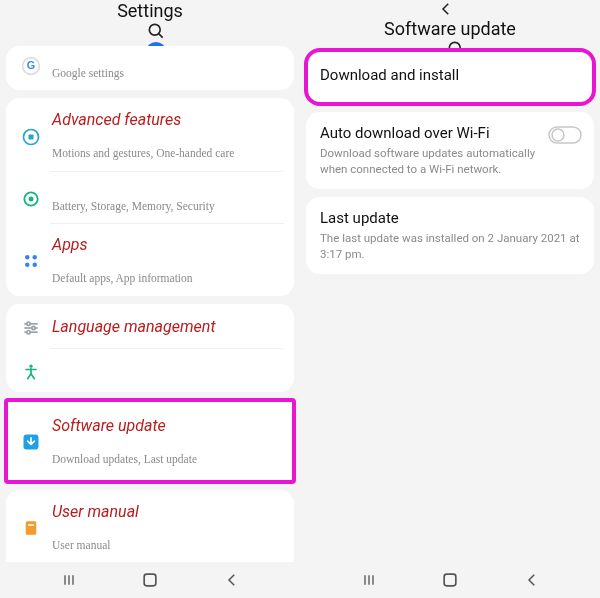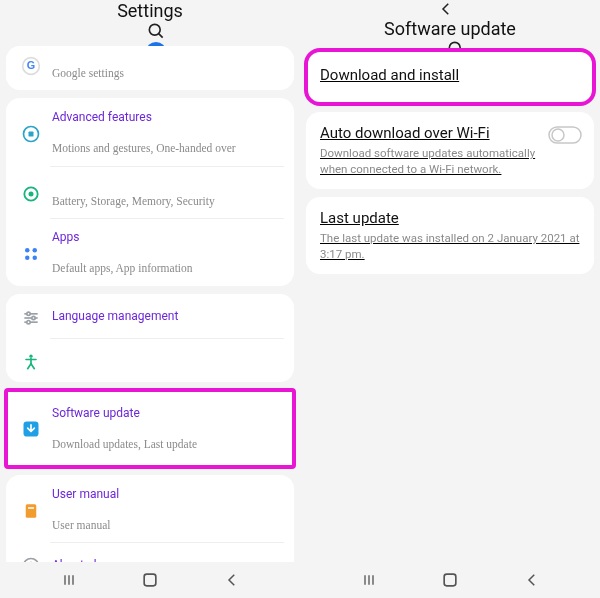--- a/index.html
+++ b/index.html
@@ -9,26 +9,26 @@
   .header { display: flex; align-items: center; height: 44px; padding: 0 14px; background:#f4f4f4;flex-direction:column; }
   .header .title { font-size: 18px; color:#111; font-weight:400; flex:1; }
   .header .hicon { width:22px; height:22px; display:flex; align-items:center; justify-content:center; margin-left:12px; }
   .header .back { width:22px; height:22px; display:flex; align-items:center; justify-content:center; margin-right:8px; }
   .scroll { flex:1; overflow:hidden; }
   .card { background:#fff; border-radius:14px; margin: 6px 6px 8px 6px; padding: 0; box-shadow: 0 0 0 rgba(0,0,0,0); }
   .row { display:flex; align-items:center; padding: 12px 10px 10px 10px; position:relative; }
   .row + .row::before { content:""; position:absolute; left:44px; right:10px; top:0; height:1px; background:#eee; }
   .iconcell { width:30px; display:flex; justify-content:center; align-items:flex-start; margin-top:2px; }
   .txtcell { flex:1; padding-left:6px; }
-  .rtitle { font-size:12px; color:#6d28d9; line-height:1.25; }
+  .rtitle { font-size:16px; color:#b91c1c; line-height:1.25;font-style:italic; }
   .rsub  { font-size:11.5px; color:#8a8a8a; line-height:1.25; margin-top:16px;font-family:Liberation Serif, serif; }
   .highlight { outline: 4px solid #e815d5; outline-offset: -2px; border-radius:2px; }
 
   
-  .card2 { background:#fff; border-radius:14px; margin:6px 6px 8px 6px; padding:12px 14px; position:relative;text-decoration:underline; }
+  .card2 { background:#fff; border-radius:14px; margin:6px 6px 8px 6px; padding:12px 14px; position:relative; }
   .ctitle { font-size:15px; color:#111; margin-bottom:4px; }
   .csub   { font-size:11.5px; color:#8a8a8a; line-height:1.35; }
   .toggle { position:absolute; right:12px; top:14px; width:34px; height:18px; }
   .toggle svg { display:block; }
 
   
   .navbar { height:36px; display:flex; align-items:center; justify-content:space-evenly; background:#f4f4f4; }
   .navbtn { width:26px; height:26px; display:flex; align-items:center; justify-content:center; }
 
   
@@ -81,21 +81,21 @@
           <div class="iconcell">
               <span class="ico">
             <svg width="20" height="20" viewBox="0 0 24 24">
                   <circle cx="12" cy="12" r="9" fill="none" stroke="#2aa4c9" stroke-width="2"></circle>
                   <rect x="9" y="9" width="6" height="6" rx="1" fill="#2aa4c9"></rect>
                 </svg>
           </span>
             </div>
           <div class="txtcell">
             <div class="rtitle">Advanced features</div>
-            <div class="rsub">Motions and gestures, One-handed over</div>
+            <div class="rsub">Motions and gestures, One-handed care</div>
           </div>
         </div>
         <div class="row">
           <div class="iconcell">
               <span class="ico">
             <svg width="20" height="20" viewBox="0 0 24 24">
                   <circle cx="12" cy="12" r="8" fill="none" stroke="#17b57d" stroke-width="2.2"></circle>
                   <circle cx="12" cy="12" r="3" fill="#17b57d"></circle>
                 </svg>
           </span>

